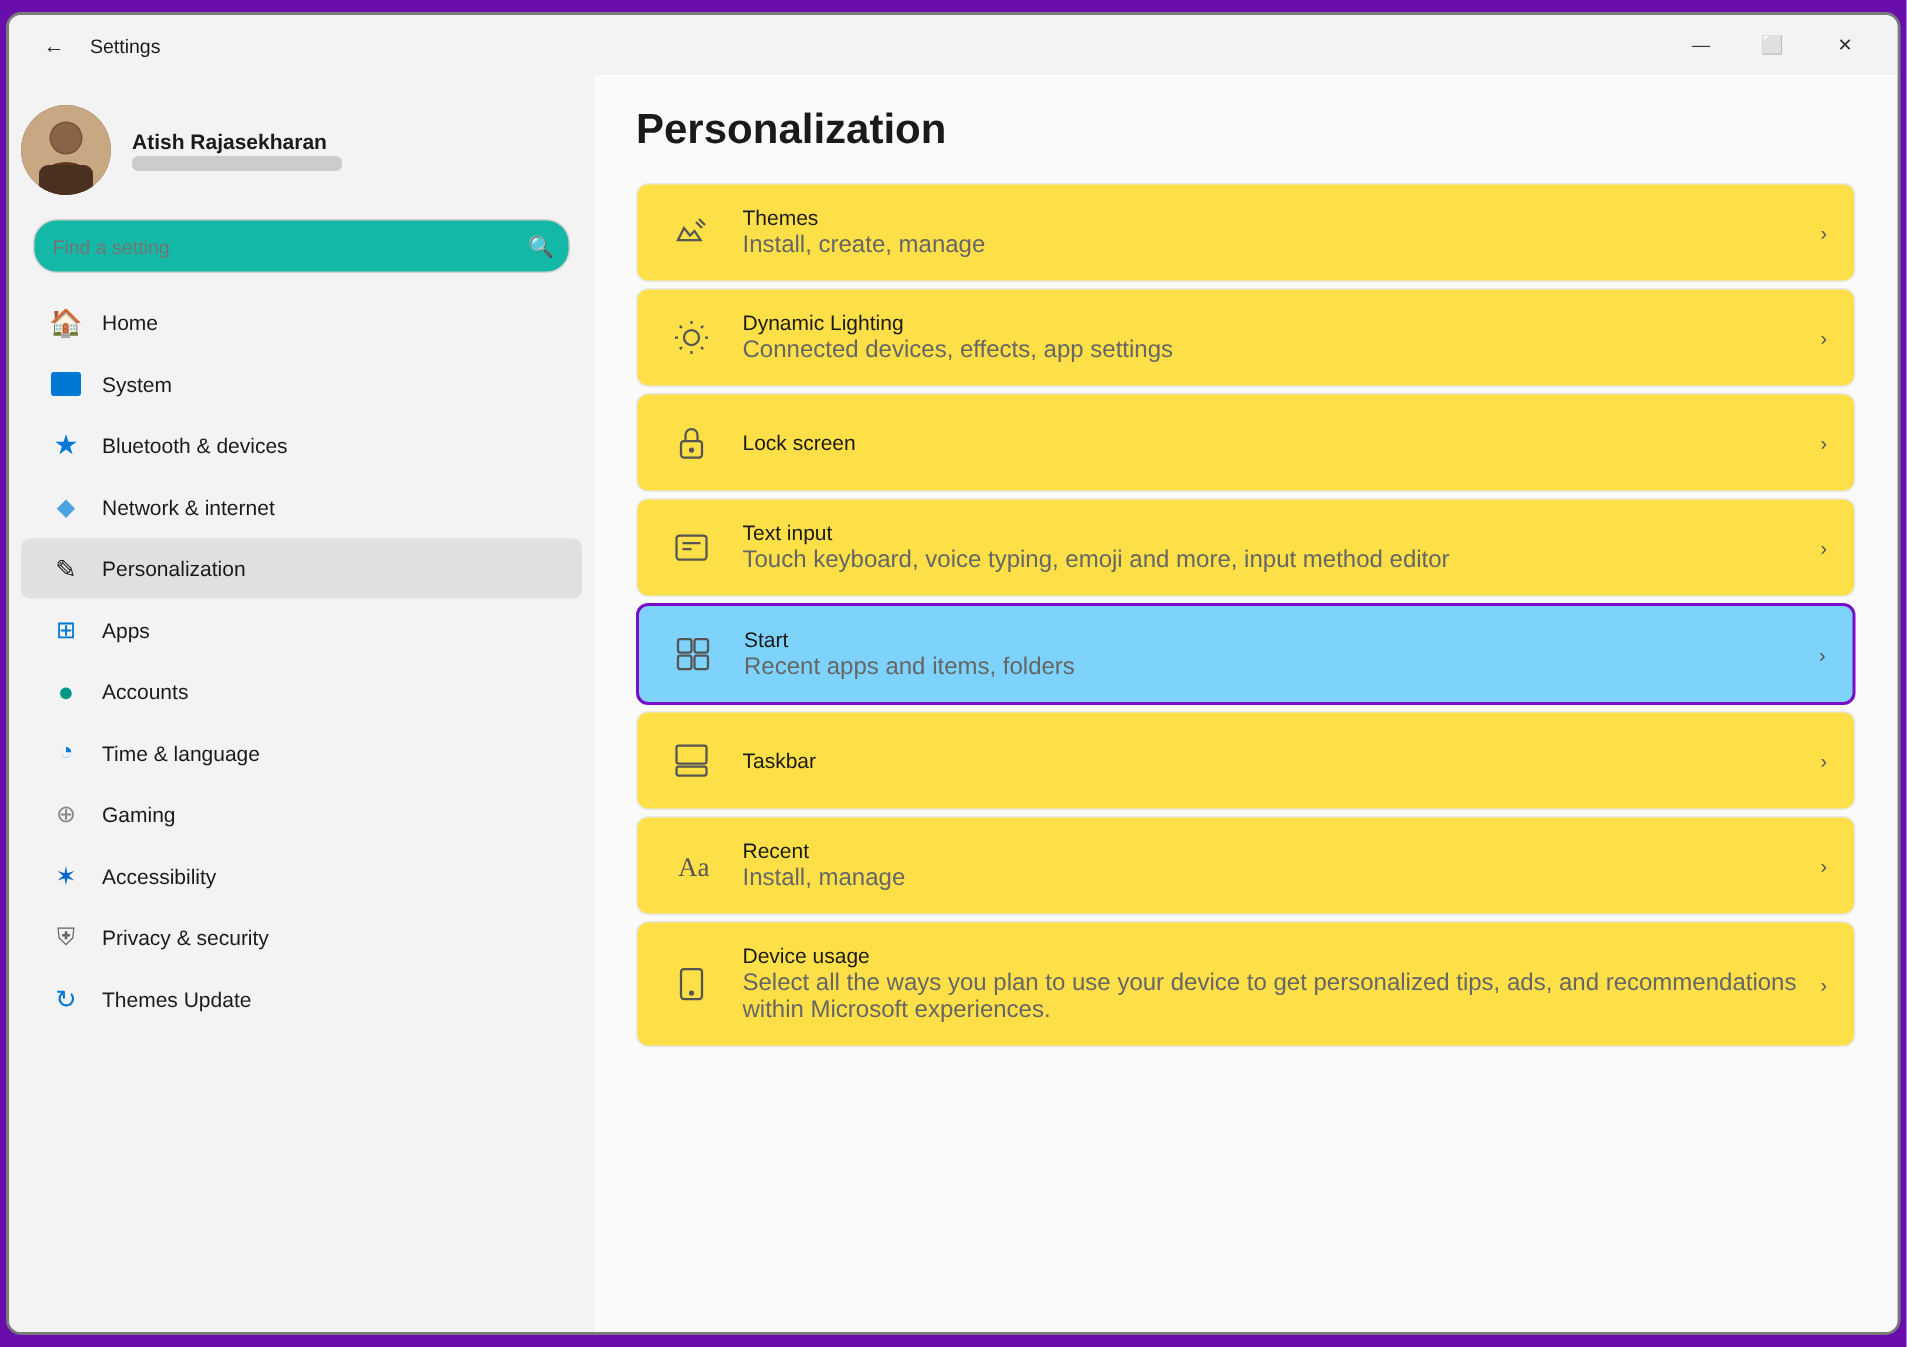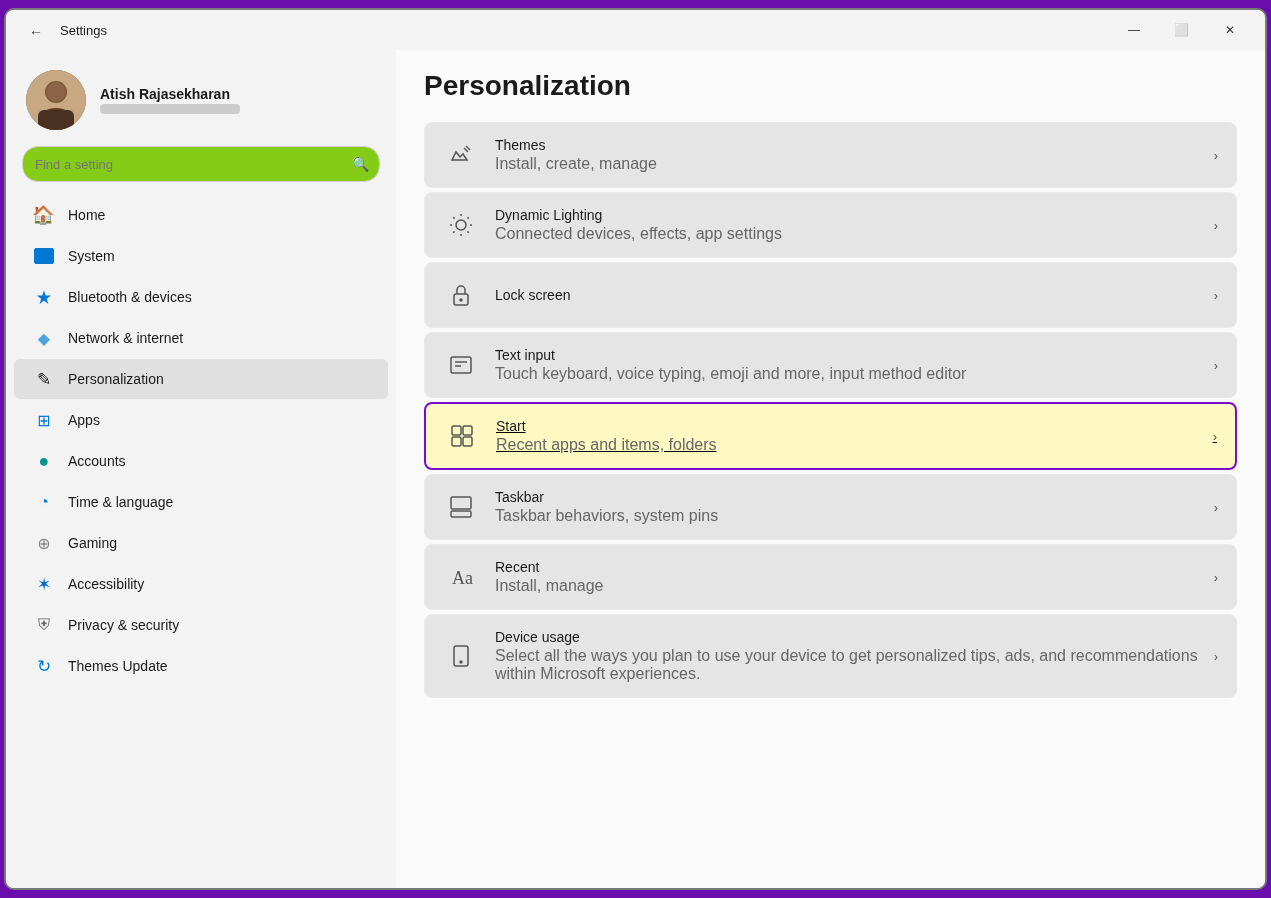--- a/index.html
+++ b/index.html
@@ -85,21 +85,21 @@
       overflow-y: auto;
       flex-shrink: 0;
       padding-bottom: 10px;
     }
     .sidebar::-webkit-scrollbar { width: 4px; }
     .sidebar::-webkit-scrollbar-thumb { background: #ccc; border-radius: 2px; }
     .user-profile {
       display: flex;
       align-items: center;
       gap: 14px;
-      padding: 20px 20px 16px 20px;
+      padding: 20px 20px 16px 8px;
     }
     .avatar {
       width: 60px;
       height: 60px;
       border-radius: 50%;
       background: #8B6F47;
       overflow: hidden;
       flex-shrink: 0;
       display: flex;
       align-items: center;
@@ -118,21 +118,21 @@
     }
     .search-box {
       margin: 0 16px 12px 16px;
       position: relative;
     }
     .search-input {
       width: 100%;
       height: 36px;
       border-radius: 16px;
       border: 1px solid #d0d0d0;
-      background: #84cc16;
+      background: #14b8a6;
       padding: 0 36px 0 12px;
       font-size: 13px;
       color: #333;
       outline: none;
     }
     .search-icon-wrap {
       position: absolute;
       right: 10px;
       top: 50%;
       transform: translateY(-50%);
@@ -170,35 +170,34 @@
     }
     .content-area::-webkit-scrollbar { width: 6px; }
     .content-area::-webkit-scrollbar-thumb { background: #ccc; border-radius: 3px; }
     .page-title {
       font-size: 28px;
       font-weight: 600;
       color: #1a1a1a;
       margin-bottom: 20px;
     }
     .settings-card {
-      background: #e5e5e5;
+      background: #fde047;
       border-radius: 8px;
       margin-bottom: 4px;
       display: flex;
       align-items: center;
       padding: 14px 18px;
       cursor: pointer;
       border: 1px solid #e8e8e8;
       transition: background 0.15s;
       gap: 16px;
     }
     .settings-card.highlighted {
       border: 2.5px solid #7a0dc9;
-      background: #fef9c3;
-      text-decoration: underline;
+      background: #7dd3fc;
     }
     .card-icon {
       width: 36px;
       height: 36px;
       display: flex;
       align-items: center;
       justify-content: center;
       flex-shrink: 0;
       font-size: 20px;
       color: #444;
@@ -407,21 +406,20 @@
   </div>
           <div class="settings-card">
     <div class="card-icon">
               <svg width="24" height="24" viewBox="0 0 24 24" fill="none" stroke="#555" stroke-width="1.5">
                 <rect x="2" y="16" width="20" height="6" rx="1.5"></rect>
                 <rect x="2" y="2" width="20" height="12" rx="1.5"></rect>
               </svg>
             </div>
     <div class="card-text">
       <div class="card-title">Taskbar</div>
-      <div class="card-sub">Taskbar behaviors, system pins</div>
     </div>
     <span class="card-chevron">›</span>
   </div>
           <div class="settings-card">
     <div class="card-icon">
               <svg width="24" height="24" viewBox="0 0 24 24" fill="none" stroke="#555" stroke-width="1.5">
                 <text x="3" y="19" font-size="18" font-family="serif" fill="#555" stroke="none">Aa</text>
               </svg>
             </div>
     <div class="card-text">

